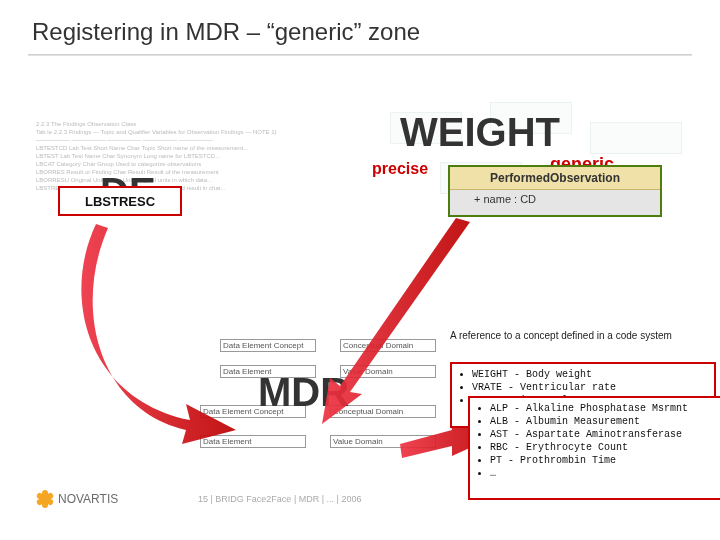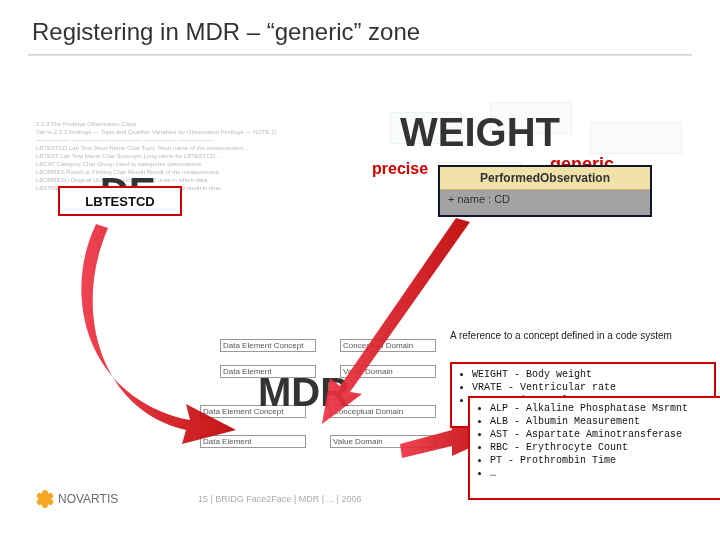--- a/index.html
+++ b/index.html
@@ -9,23 +9,23 @@
   
   .de-block{position:absolute;left:60px;top:130px;width:240px;height:140px}
   .de-text{position:absolute;left:40px;top:40px;font-size:40px;font-weight:bold;color:#333}
   .de-box{position:absolute;left:-2px;top:56px;width:120px;height:26px;background:#fff;border:2px solid #c00;display:flex;align-items:center;justify-content:center;font-size:13px;font-weight:bold;color:#111}
   
   .faint-table{position:absolute;left:36px;top:120px;width:280px;height:150px;font-size:6px;color:#bbb;line-height:8px;overflow:hidden}
   
   .bridg-lbl{position:absolute;left:400px;top:110px;font-size:40px;font-weight:bold;color:#333}
   .precise{position:absolute;left:372px;top:160px;font-size:16px;font-weight:bold;color:#c00}
   .generic{position:absolute;left:550px;top:154px;font-size:18px;font-weight:bold;color:#c00}
-  .bridg-box{position:absolute;left:438px;top:165px;width:210px;height:48px;border:2px solid #0f172a;background:#a3a3a3}
+  .bridg-box{position:absolute;left:448px;top:165px;width:210px;height:48px;border:2px solid #4d7c0f;background:#e5e5e5}
   .bridg-box .hdr{height:22px;background:#efe1a8;border-bottom:1px solid #c7b76a;text-align:center;font-size:12px;font-weight:bold;line-height:22px;color:#333}
-  .bridg-box .body{padding:3px 8px;font-size:11px;color:#333}
+  .bridg-box .body{padding:3px 24px;font-size:11px;color:#333}
   .bridg-faint{position:absolute;left:380px;top:92px;width:320px;height:130px;opacity:.15}
   .bridg-faint div{position:absolute;border:1px solid #7aa;background:#dff0e8}
   
   .mdr-lbl{position:absolute;left:258px;top:370px;font-size:40px;font-weight:bold;color:#333}
   .mdr-boxes{position:absolute;left:190px;top:335px;width:260px;height:150px}
   .mbox{position:absolute;border:1px solid #999;background:#fff;font-size:8px;color:#555;padding:1px 2px;white-space:nowrap;overflow:hidden}
   
   svg.arrows{position:absolute;left:0;top:0;width:720px;height:540px;pointer-events:none}
   
   .ref-text{position:absolute;left:450px;top:330px;width:250px;font-size:10px;color:#222}
@@ -60,21 +60,21 @@
     LBTESTCD   Lab Test Short Name   Char   Topic   Short name of the measurement...<br>
     LBTEST     Lab Test Name         Char   Synonym Long name for LBTESTCD...<br>
     LBCAT      Category              Char   Group   Used to categorize observations<br>
     LBORRES    Result or Finding     Char   Result  Result of the measurement<br>
     LBORRESU   Original Units        Char   Unit    Original units in which data...<br>
     LBSTRESC   Character Result      Char   Result  Standardized result in char...<br>
   </div>
 
   <div class="de-block">
     <div class="de-text">DE</div>
-    <div class="de-box">LBTESTCD</div>
+    <div class="de-box">LBSTRESC</div>
   </div>
 
   <div class="bridg-faint">
     <div style="left:10px;top:20px;width:70px;height:30px"></div>
     <div style="left:110px;top:10px;width:80px;height:30px"></div>
     <div style="left:210px;top:30px;width:90px;height:30px"></div>
     <div style="left:60px;top:70px;width:80px;height:30px"></div>
   </div>
 
   <div class="bridg-lbl">WEIGHT</div>

